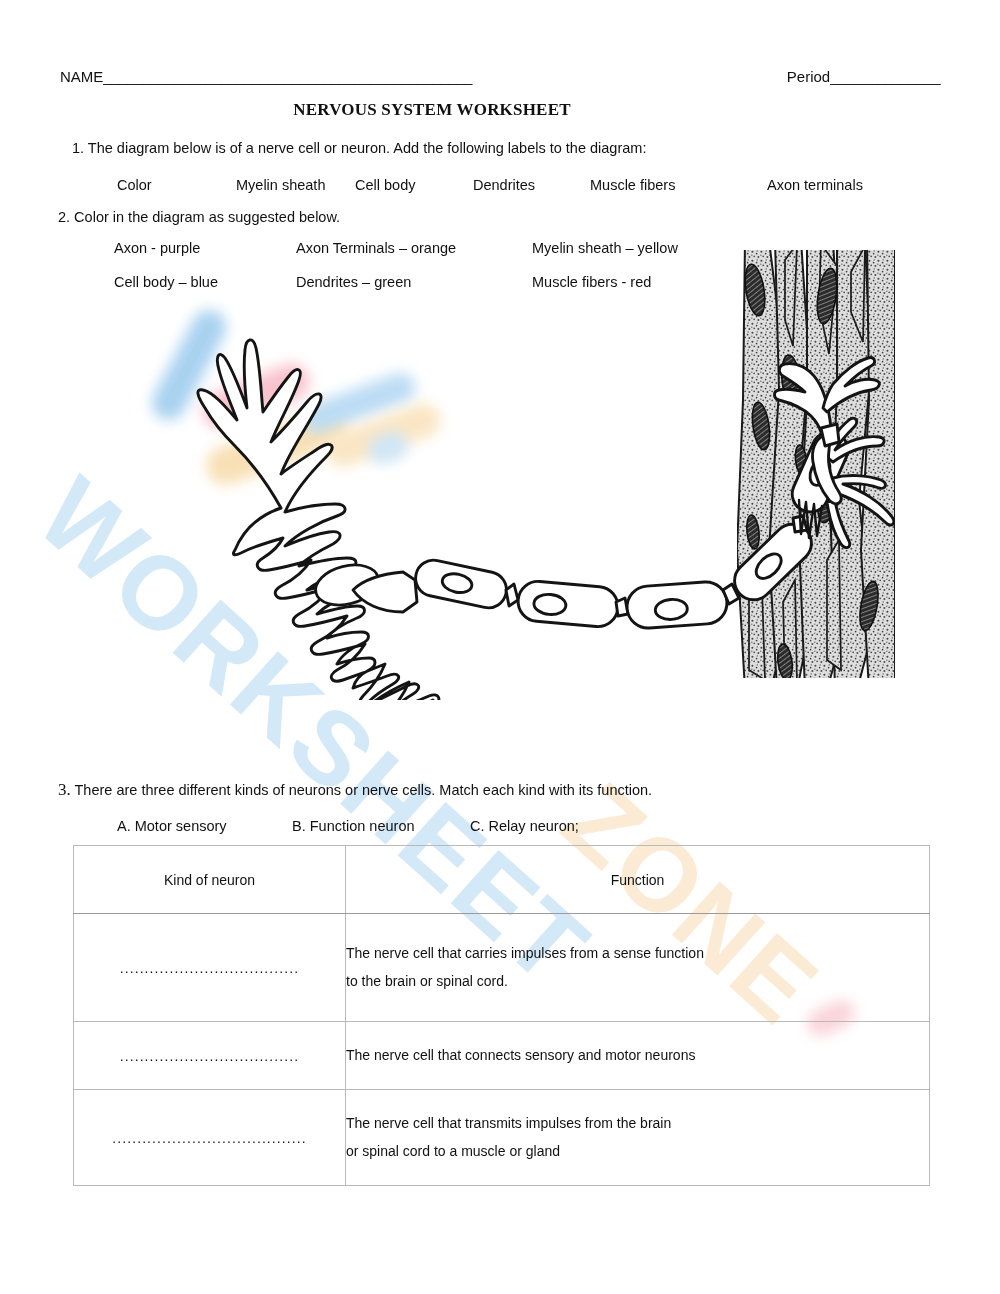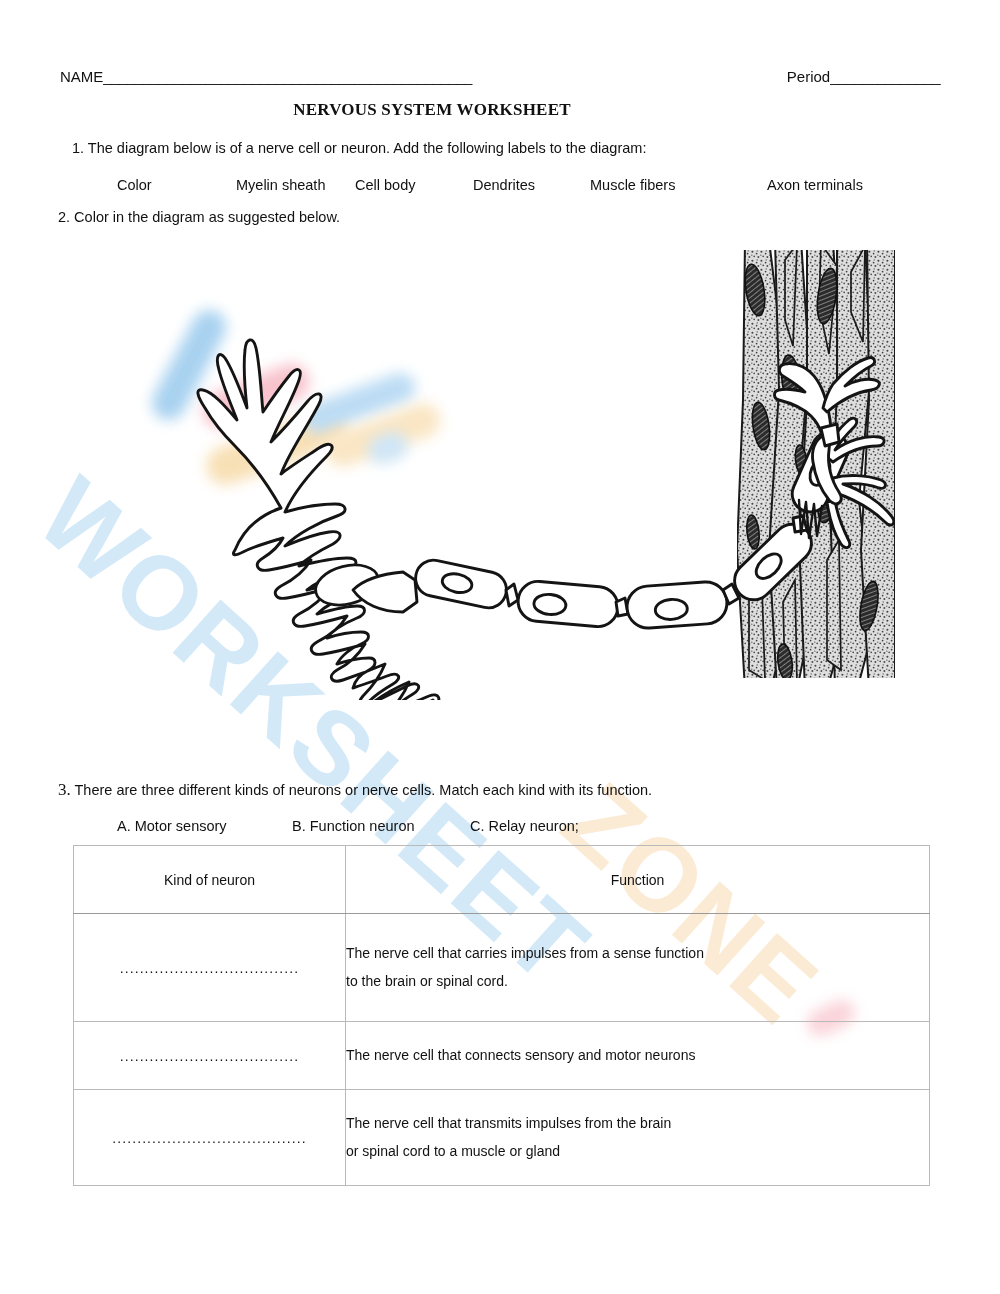--- a/index.html
+++ b/index.html
@@ -178,20 +178,30 @@
     <span style="left:236px">Myelin sheath</span>
     <span style="left:355px">Cell body</span>
     <span style="left:473px">Dendrites</span>
     <span style="left:590px">Muscle fibers</span>
     <span style="left:767px">Axon terminals</span>
   </div>
 
   <div class="q-line" id="q2">2. Color in the diagram as suggested below.</div>
 
   <div id="color-key">
+    <div class="ck-row">
+      <span class="ck-cell">Axon - purple</span>
+      <span class="ck-cell">Axon Terminals – orange</span>
+      <span class="ck-cell">Myelin sheath – yellow</span>
+    </div>
+    <div class="ck-row">
+      <span class="ck-cell">Cell body – blue</span>
+      <span class="ck-cell">Dendrites – green</span>
+      <span class="ck-cell">Muscle fibers - red</span>
+    </div>
   </div>
 
   <div id="diagram">
     <svg width="810" height="450" viewBox="0 0 810 450" xmlns="http://www.w3.org/2000/svg">
       <defs>
         <pattern id="stipple" width="9" height="9" patternUnits="userSpaceOnUse">
           <rect width="9" height="9" fill="#dedede"></rect>
           <circle cx="1.4" cy="1.8" r="1.05" fill="#474747"></circle>
           <circle cx="5.6" cy="3.6" r="0.85" fill="#3e3e3e"></circle>
           <circle cx="7.4" cy="7.1" r="1.0" fill="#4d4d4d"></circle>

